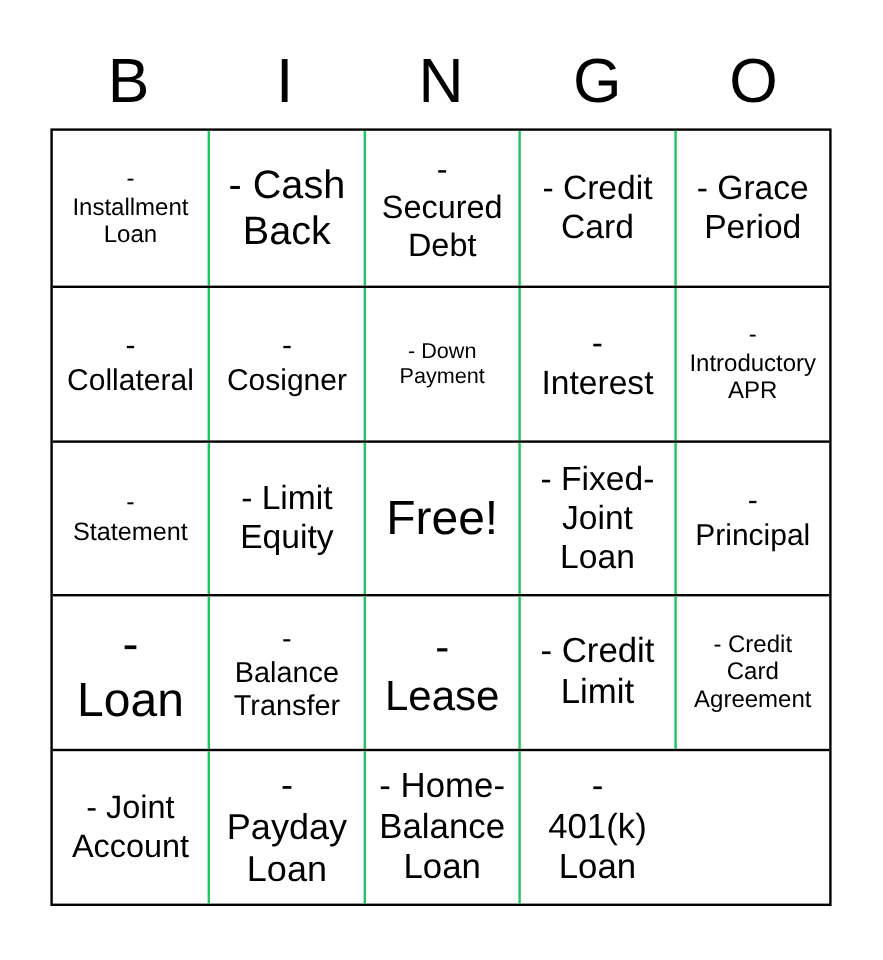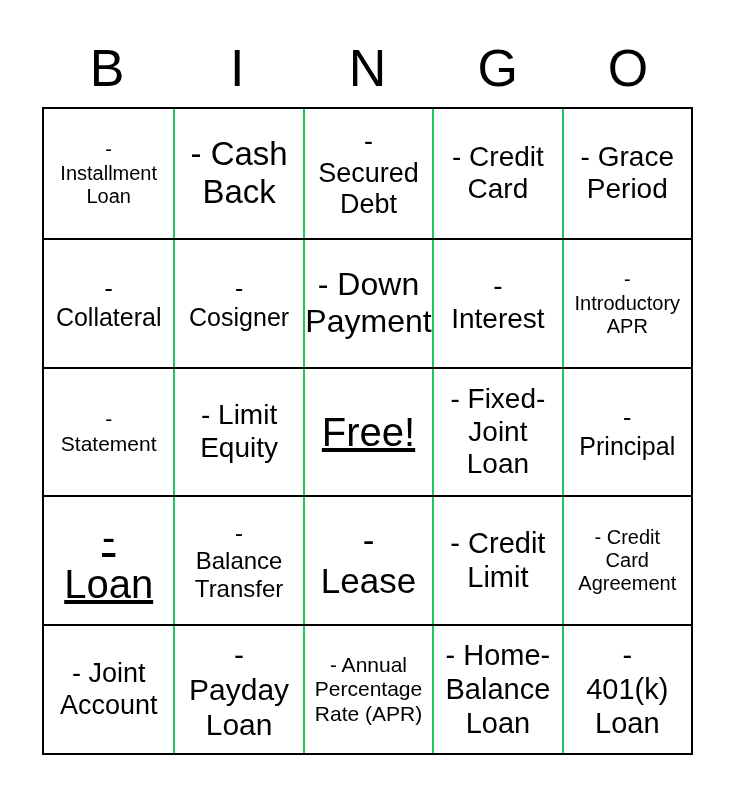--- a/index.html
+++ b/index.html
@@ -63,28 +63,28 @@
     min-width: 0;
     min-height: 0;
     overflow: hidden;
     cursor: pointer;
   }
   .cell:first-child { border-left: none; }
   .fs20 { font-size: 20px; }
   .fs21 { font-size: 21px; }
   .fs24 { font-size: 24px; }
   .fs25 { font-size: 25px; }
-  .fs26 { font-size: 32px; }
+  .fs26 { font-size: 18px; }
   .fs27 { font-size: 27px; }
   .fs28 { font-size: 28px; }
   .fs29 { font-size: 29px; }
   .fs30 { font-size: 30px; }
   .fs33 { font-size: 33px; }
   .fs35 { font-size: 35px; }
-  .fs40 { font-size: 40px; text-decoration: underline; }
+  .fs40 { font-size: 40px; }
 </style>
 </head>
 <body>
 
 <div class="card">
 
   <header class="title">
     <span class="letter">B</span>
     <span class="letter">I</span>
     <span class="letter">N</span>
@@ -150,23 +150,20 @@
 Card
 Agreement</div>
     </div>
 
     <div class="row">
       <div class="cell fs27">- Joint
 Account</div>
       <div class="cell fs30">-
 Payday
 Loan</div>
-      <div class="cell fs21">- Annual
-Percentage
-Rate (APR)</div>
       <div class="cell fs29">- Home-
 Balance
 Loan</div>
       <div class="cell fs29">-
 401(k)
 Loan</div>
     </div>
 
   </div>
 </div>

